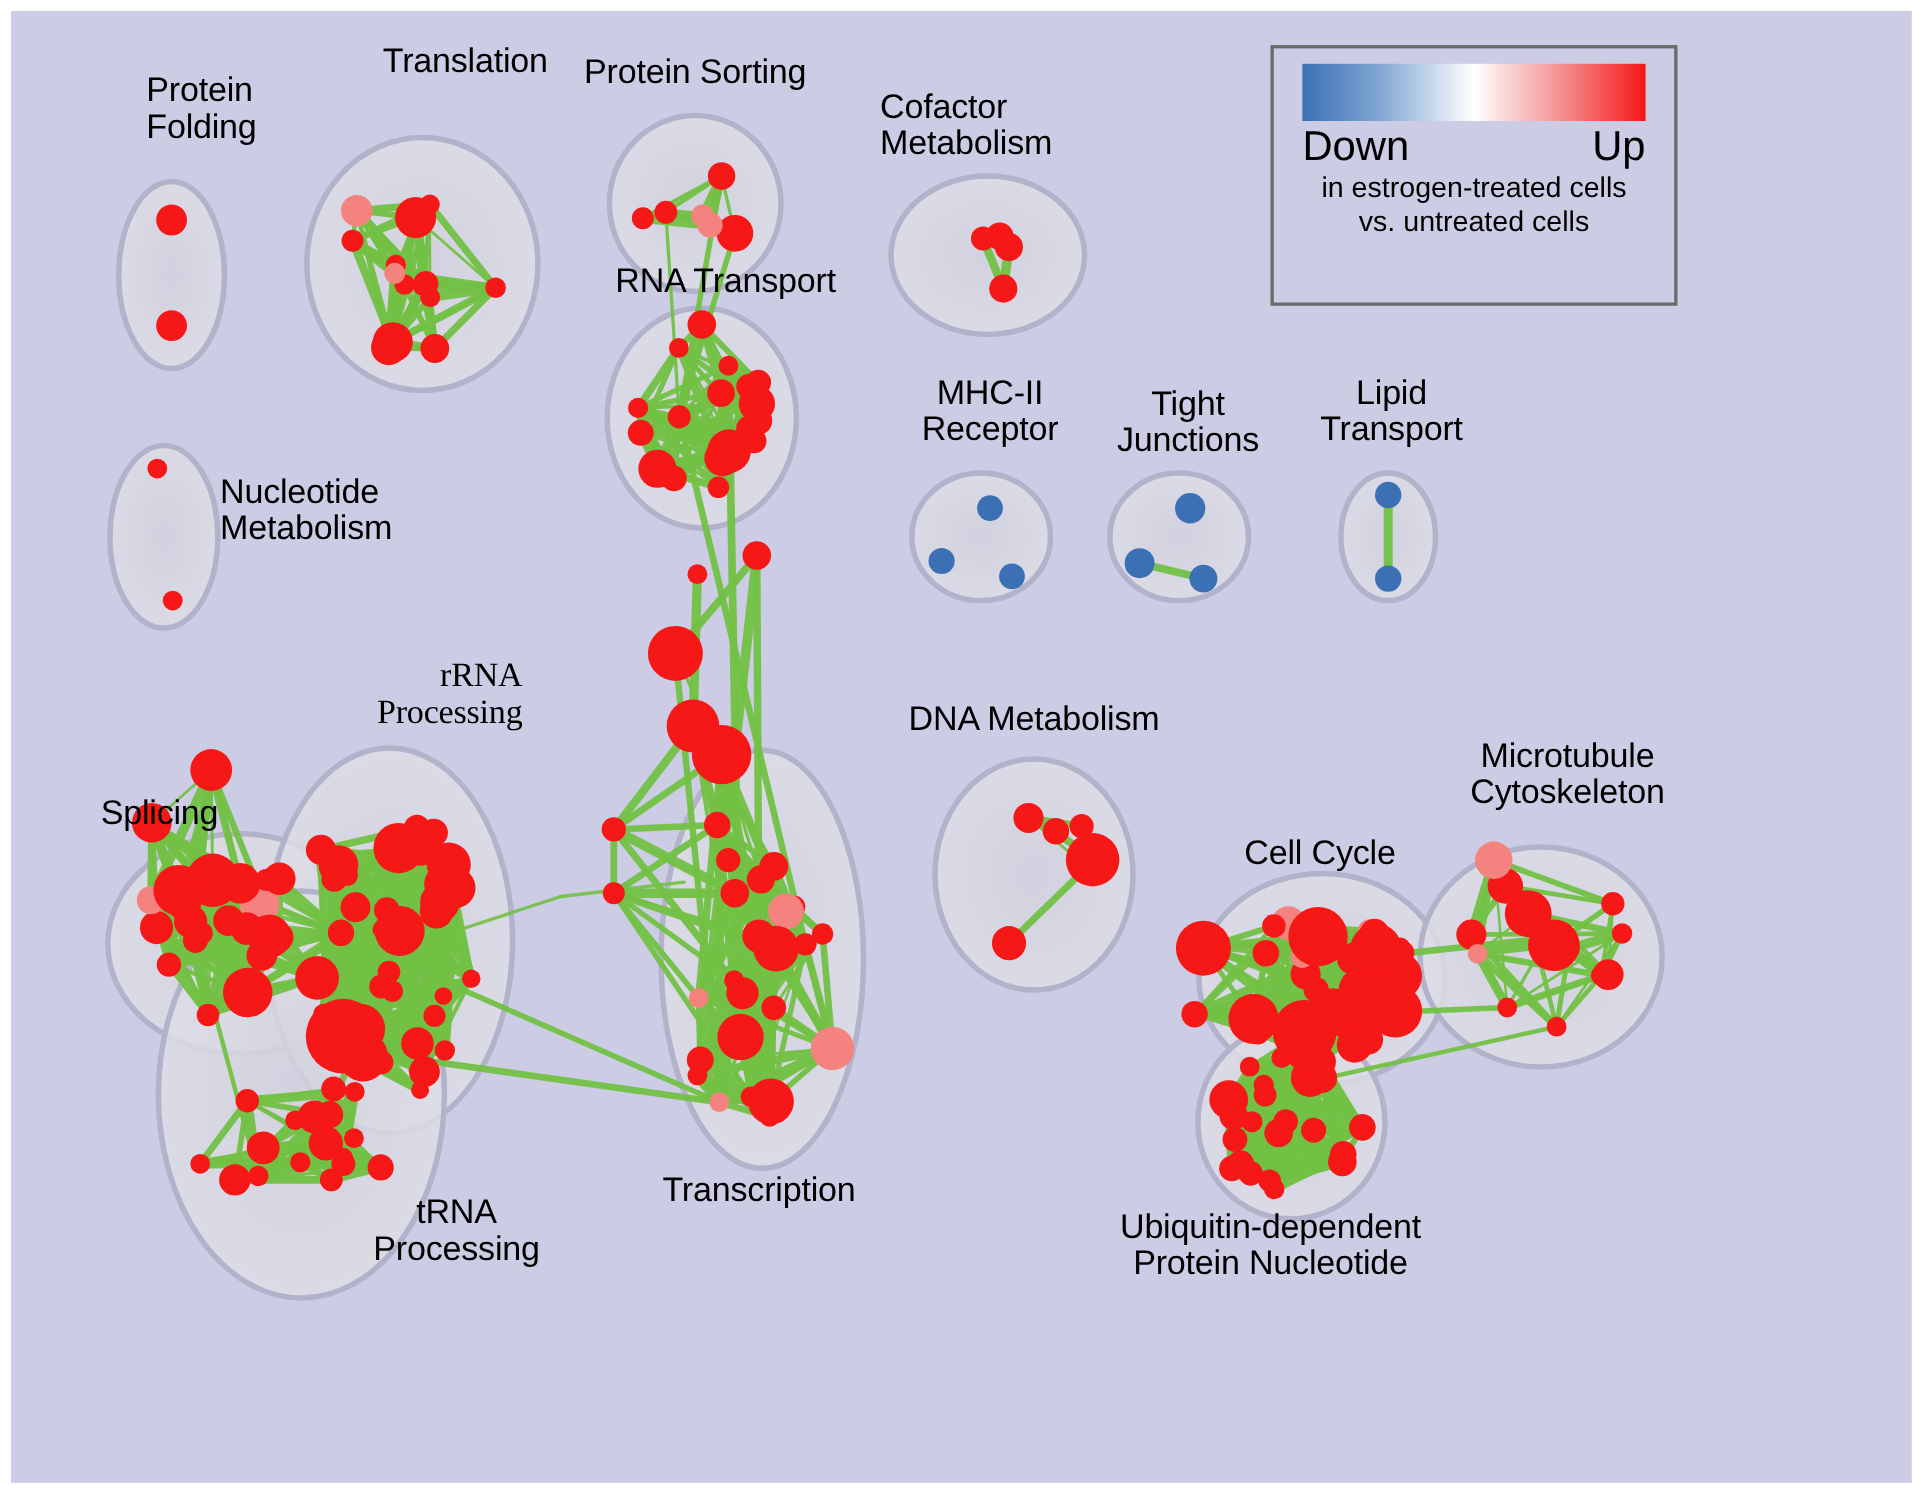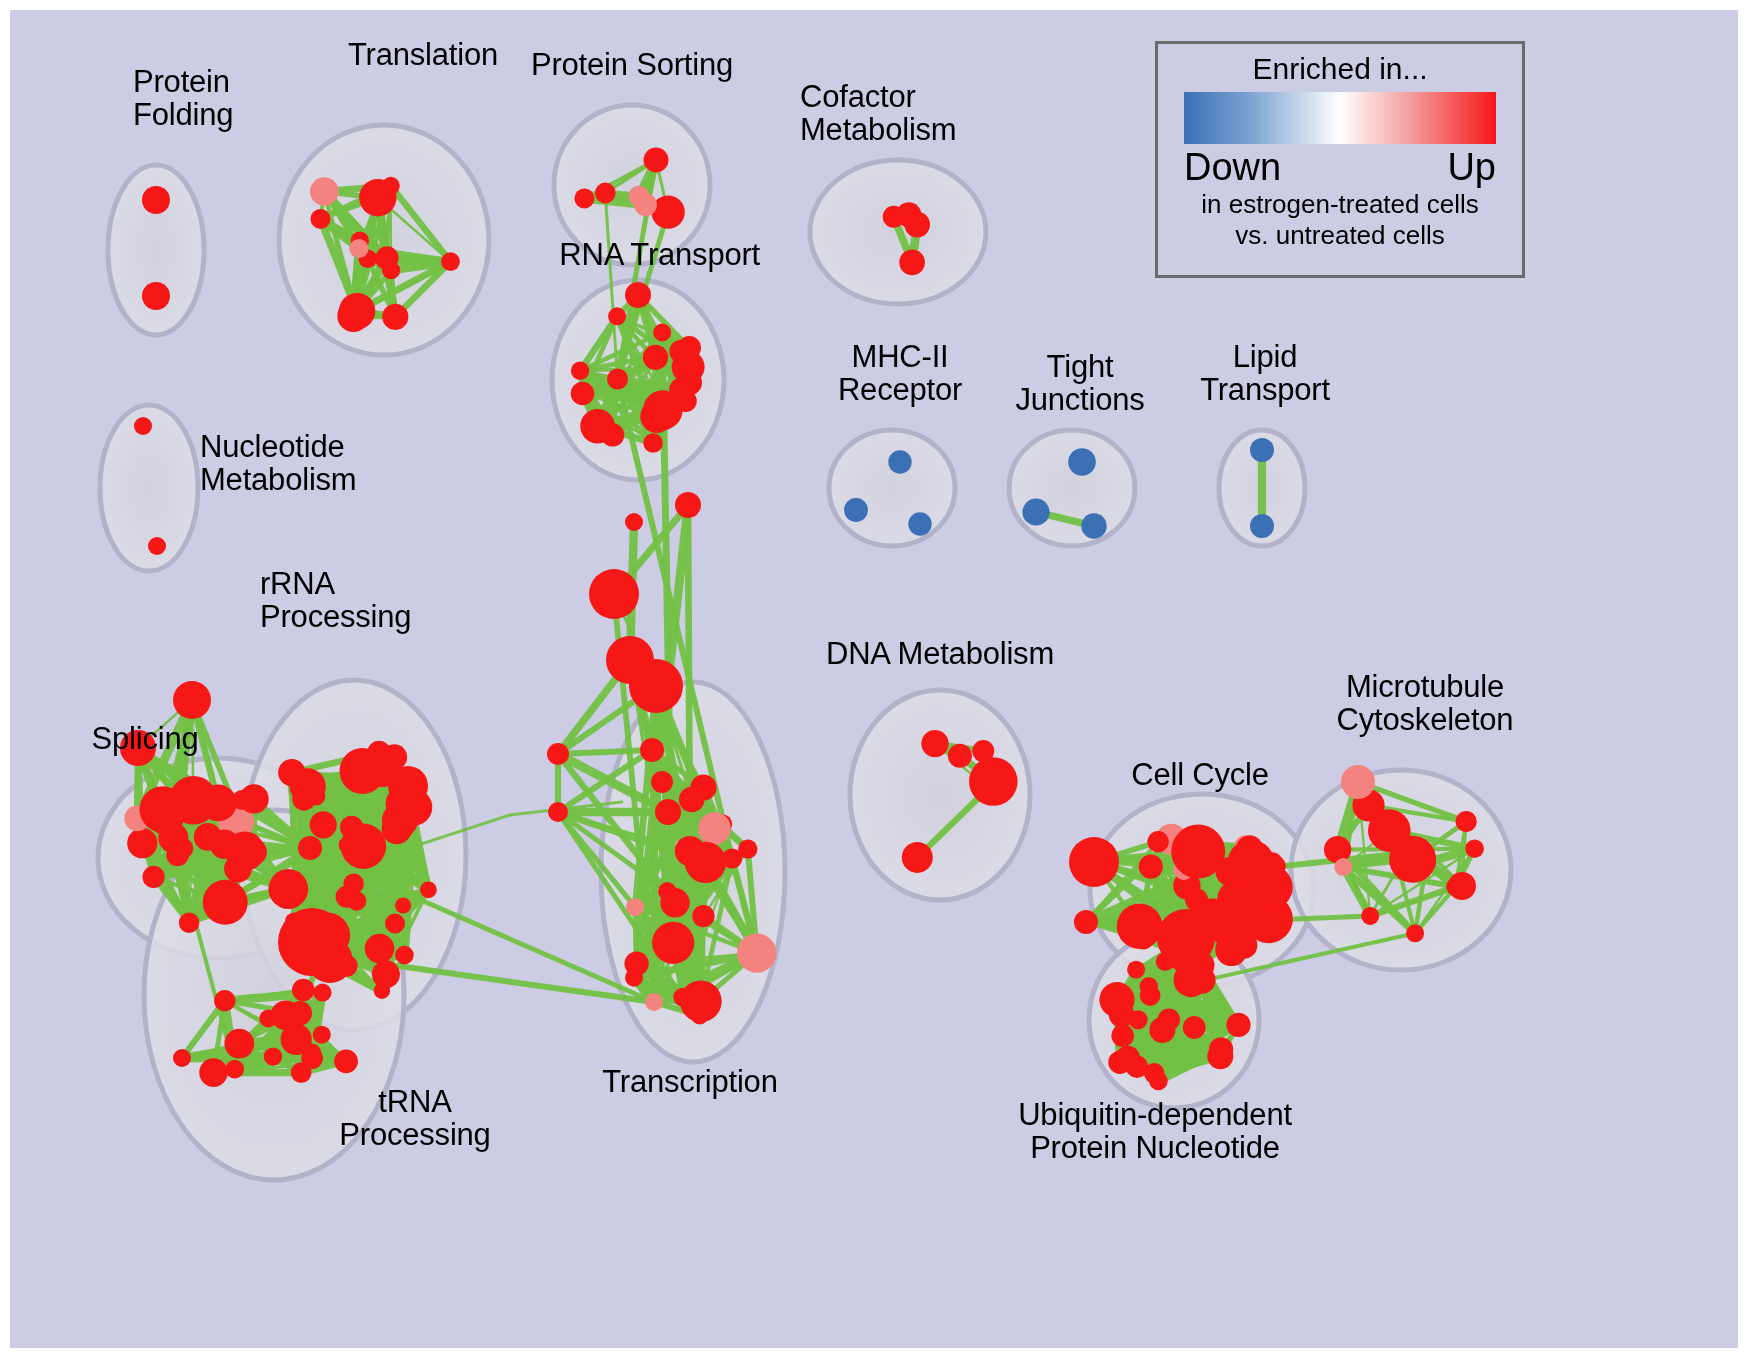--- a/index.html
+++ b/index.html
@@ -1778,35 +1778,34 @@
 Metabolism</div>
         <div class="clabel" style="left: 190px; top: 420px; width: 240px; text-align: left;">Nucleotide
 Metabolism</div>
         <div class="clabel" style="left: 800px; top: 330px; width: 180px; text-align: center;">MHC-II
 Receptor</div>
         <div class="clabel" style="left: 980px; top: 340px; width: 180px; text-align: center;">Tight
 Junctions</div>
         <div class="clabel" style="left: 1160px; top: 330px; width: 190px; text-align: center;">Lipid
 Transport</div>
         <div class="clabel" style="left: 55px; top: 712px; width: 160px; text-align: center;">Splicing</div>
-        <div class="clabel" style="left: 250px; top: 557px; width: 215px; text-align: left;">rRNA
+        <div class="clabel" style="left: 250px; top: 587px; width: 215px; text-align: right; font-family: Liberation Serif, serif;">rRNA
 Processing</div>
         <div class="clabel" style="left: 300px; top: 1075px; width: 210px; text-align: center;">tRNA
 Processing</div>
         <div class="clabel" style="left: 555px; top: 1055px; width: 250px; text-align: center;">Transcription</div>
         <div class="clabel" style="left: 800px; top: 627px; width: 260px; text-align: center;">DNA Metabolism</div>
         <div class="clabel" style="left: 1090px; top: 748px; width: 200px; text-align: center;">Cell Cycle</div>
         <div class="clabel" style="left: 1290px; top: 660px; width: 250px; text-align: center;">Microtubule
 Cytoskeleton</div>
         <div class="clabel" style="left: 980px; top: 1088px; width: 330px; text-align: center;">Ubiquitin-dependent
 Protein Nucleotide</div>
       </div>
 
     <div id="legend" style="left: 1145px; top: 31px; width: 370px; height: 237px; padding: 8px 26px 0px; background: rgb(204, 204, 228);">
-      <div class="ltitle">Enriched in...</div>
       <div class="lbar" style="background: linear-gradient(to right, rgb(59, 112, 181) 0%, rgb(127, 165, 210) 22%, rgb(255, 255, 255) 50%, rgb(244, 160, 160) 72%, rgb(246, 23, 23) 100%); margin: 6px 0px 2px;"></div>
       <div class="lrow">
         <span>Down</span>
         <span>Up</span>
       </div>
       <div class="lsub">in estrogen-treated cells</div>
       <div class="lsub">vs. untreated cells</div>
     </div>
 
   </div>

